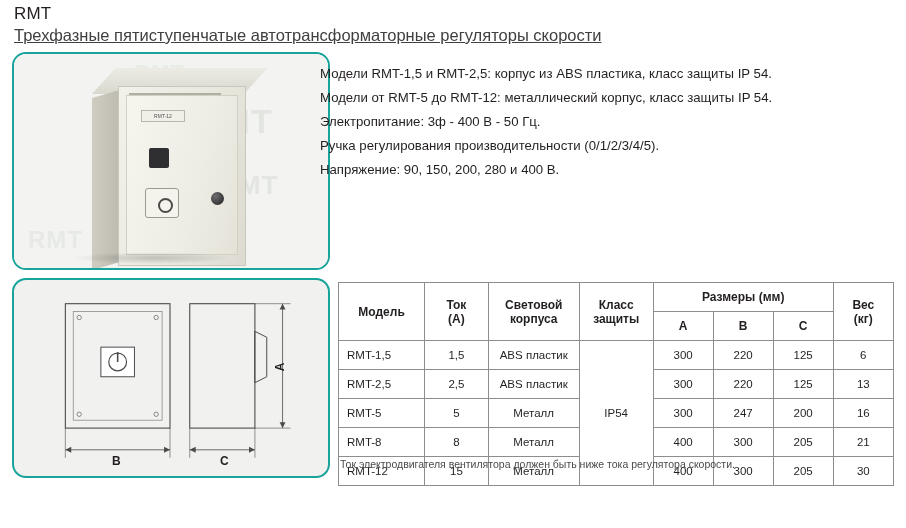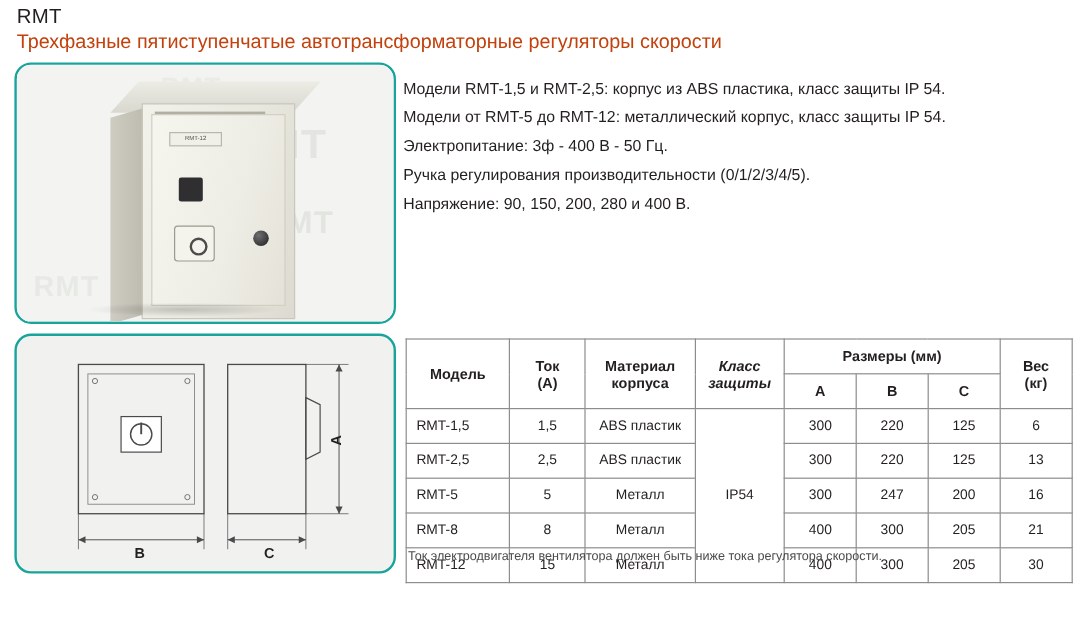--- a/index.html
+++ b/index.html
@@ -24,22 +24,23 @@
     position: absolute;
     left: 14px; top: 4px;
     font-size: 17px;
     letter-spacing: .2px;
     color: #231f20;
   }
   .title-sub {
     position: absolute;
     left: 14px; top: 26px;
     font-size: 16.5px;
-    color: #c2410c;
+    color: #404040;
     white-space: nowrap;
+    text-decoration: underline;
   }
 
   
   .photo-panel {
     position: absolute;
     left: 12px; top: 52px;
     width: 318px; height: 218px;
     background: #ffffff;
     border: 2px solid #18a39b;
     border-radius: 14px;
@@ -160,21 +161,21 @@
     width: 318px; height: 200px;
     background: #f1f2f0;
     border: 2px solid #18a39b;
     border-radius: 14px;
   }
   .dwg { position: absolute; inset: 0; }
 
   
   .desc {
     position: absolute;
-    left: 336px; top: 62px;
+    left: 320px; top: 62px;
     width: 556px;
     font-size: 13.2px;
     line-height: 24px;
     color: #231f20;
   }
   .desc p { margin: 0; white-space: nowrap; }
 
   
   .table-wrap {
     position: absolute;
@@ -201,21 +202,21 @@
   }
   table.spec td.model {
     text-align: left;
     padding-left: 8px;
     font-size: 11.5px;
     margin-left: 32px;
   }
   .th-model { width: 92px; }
   .th-cur   { width: 70px; }
   .th-mat   { width: 96px; }
-  .th-prot  { width: 78px; font-style: italic; }
+  .th-prot  { width: 78px; }
   .th-dim   { width: 66px; }
   .th-weight{ width: 66px; }
 
   .note {
     position: absolute;
     left: 340px; top: 458px;
     font-size: 10.5px;
     color: #4b4b4b;
   }
 </style>
@@ -302,21 +303,21 @@
   <div class="table-wrap">
     <table class="spec">
       <thead>
         <tr>
           <th class="th-model" rowspan="2">Модель</th>
           <th class="th-cur" rowspan="2">
             <div>Ток</div>
             <div>(А)</div>
           </th>
           <th class="th-mat" rowspan="2">
-            <div>Материал</div>
+            <div>Световой</div>
             <div>корпуса</div>
           </th>
           <th class="th-prot" rowspan="2">
             <div>Класс</div>
             <div>защиты</div>
           </th>
           <th colspan="3">Размеры (мм)</th>
           <th class="th-weight" rowspan="2">
             <div>Вес</div>
             <div>(кг)</div>

